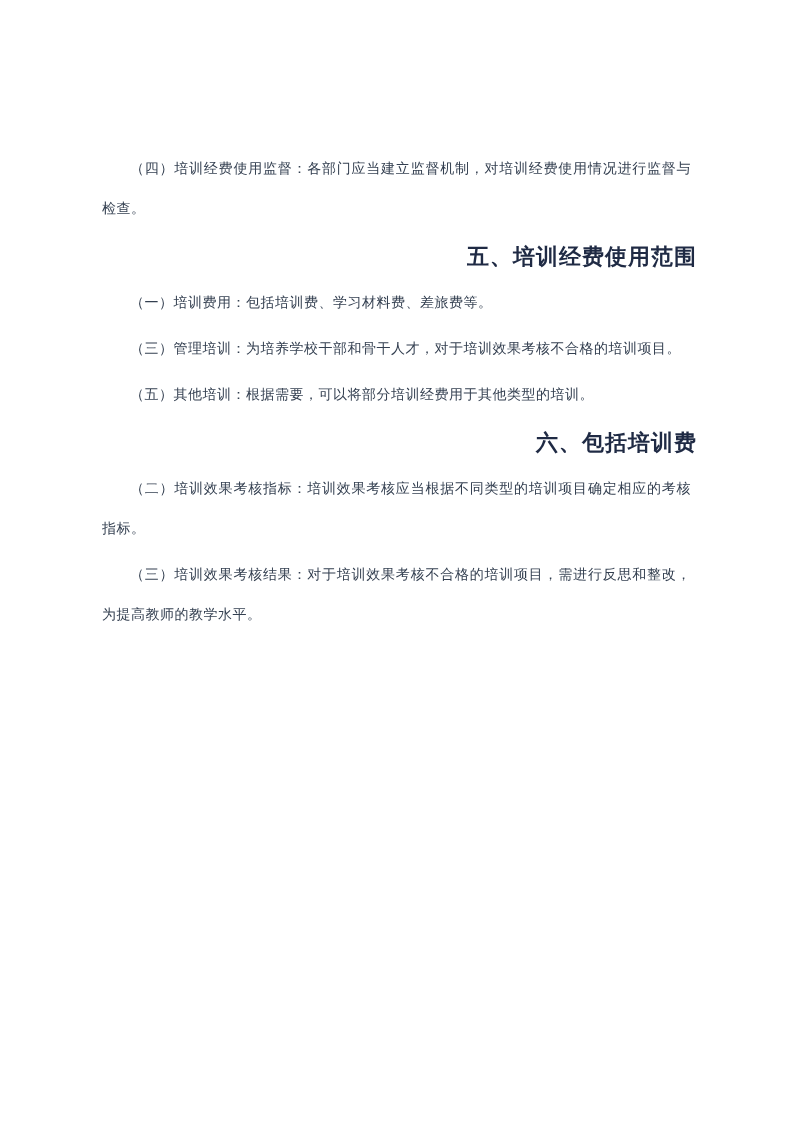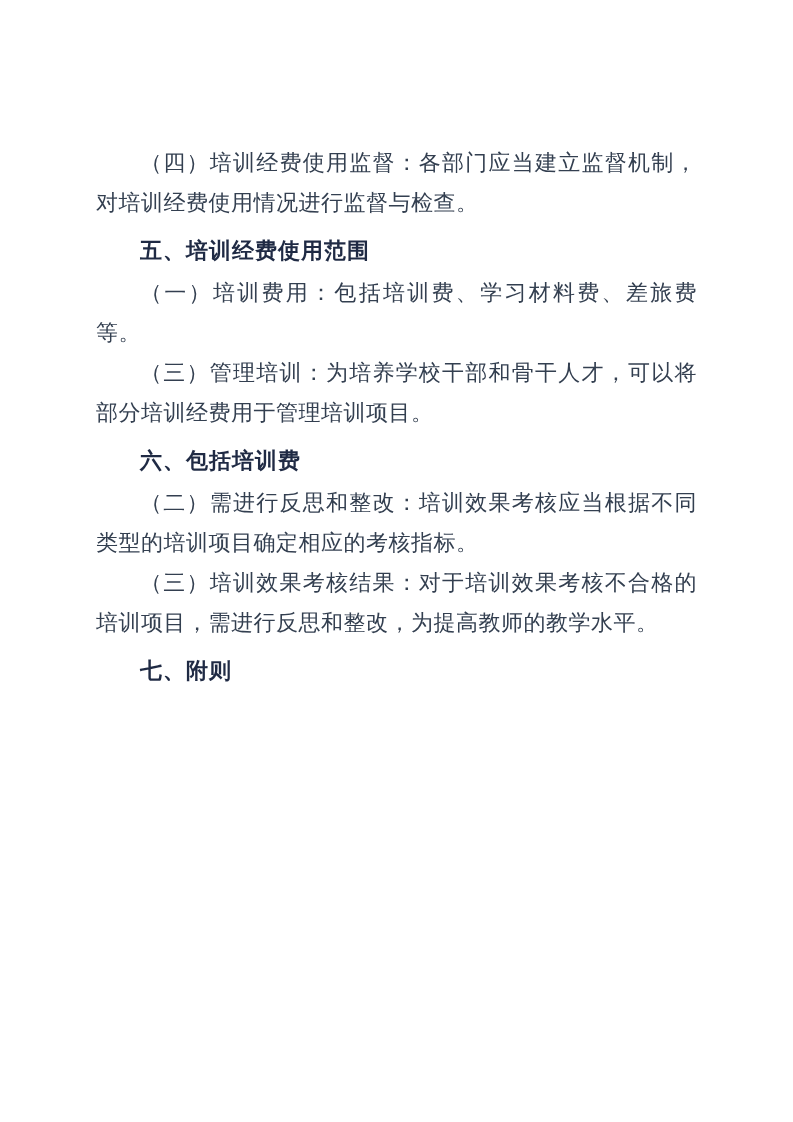--- a/index.html
+++ b/index.html
@@ -11,48 +11,48 @@
     position: relative;
     width: 793px;
     height: 1122px;
     margin: 0 auto;
     background: #ffffff;
     box-sizing: border-box;
     padding: 143px 96px 0 96px;
     overflow: hidden;
   }
   .doc-paragraph {
-    margin: 0;
+    margin: 6px;
     font-family: "Liberation Serif", "DejaVu Serif", serif;
-    font-size: 22px;
+    font-size: 14px;
     line-height: 40px;
     color: var(--body-color, #333F50);
     text-align: justify;
     text-indent: 2em;
     letter-spacing: 0.5px;
   }
   .doc-heading {
     margin: 8px 0 2px 0;
     font-family: "Liberation Sans", "DejaVu Sans", sans-serif;
     font-weight: bold;
     font-size: 22px;
     line-height: 40px;
     color: var(--heading-color, #1F2A44);
-    text-align: left;
+    text-align: right;
     text-indent: 2em;
     letter-spacing: 1px;
   }
 </style>
 </head>
 <body>
 
 <div class="page" style="background: rgb(255, 255, 255); --body-color: #333F50; --heading-color: #1F2A44;">
   <div>
       <p class="doc-paragraph">（四）培训经费使用监督：各部门应当建立监督机制，对培训经费使用情况进行监督与检查。</p>
       <p class="doc-heading">五、培训经费使用范围</p>
       <p class="doc-paragraph">（一）培训费用：包括培训费、学习材料费、差旅费等。</p>
-      <p class="doc-paragraph">（三）管理培训：为培养学校干部和骨干人才，可以将部分培训经费用于管理培训项目。</p>
+      <p class="doc-paragraph">（三）管理培训：为培养学校干部和骨干人才，对于培训效果考核不合格的培训项目。</p>
+      <p class="doc-paragraph">（五）其他培训：根据需要，可以将部分培训经费用于其他类型的培训。</p>
       <p class="doc-heading">六、包括培训费</p>
-      <p class="doc-paragraph">（二）需进行反思和整改：培训效果考核应当根据不同类型的培训项目确定相应的考核指标。</p>
+      <p class="doc-paragraph">（二）培训效果考核指标：培训效果考核应当根据不同类型的培训项目确定相应的考核指标。</p>
       <p class="doc-paragraph">（三）培训效果考核结果：对于培训效果考核不合格的培训项目，需进行反思和整改，为提高教师的教学水平。</p>
-      <p class="doc-heading">七、附则</p>
     </div>
 </div>
 
 </body></html>

